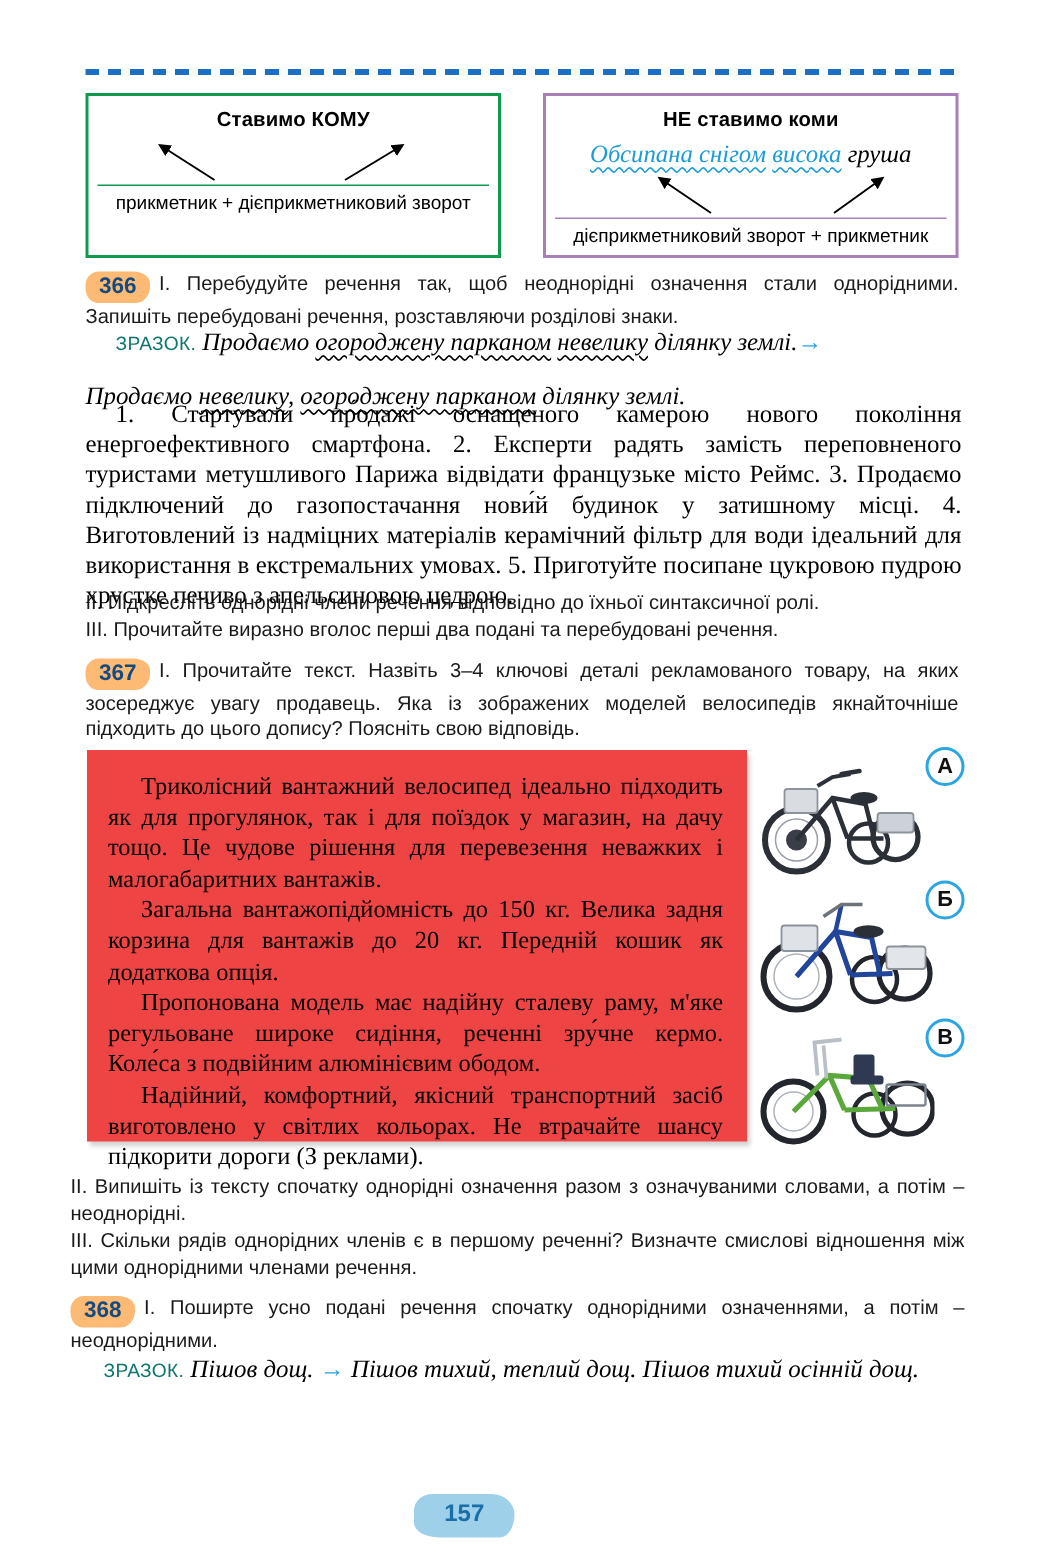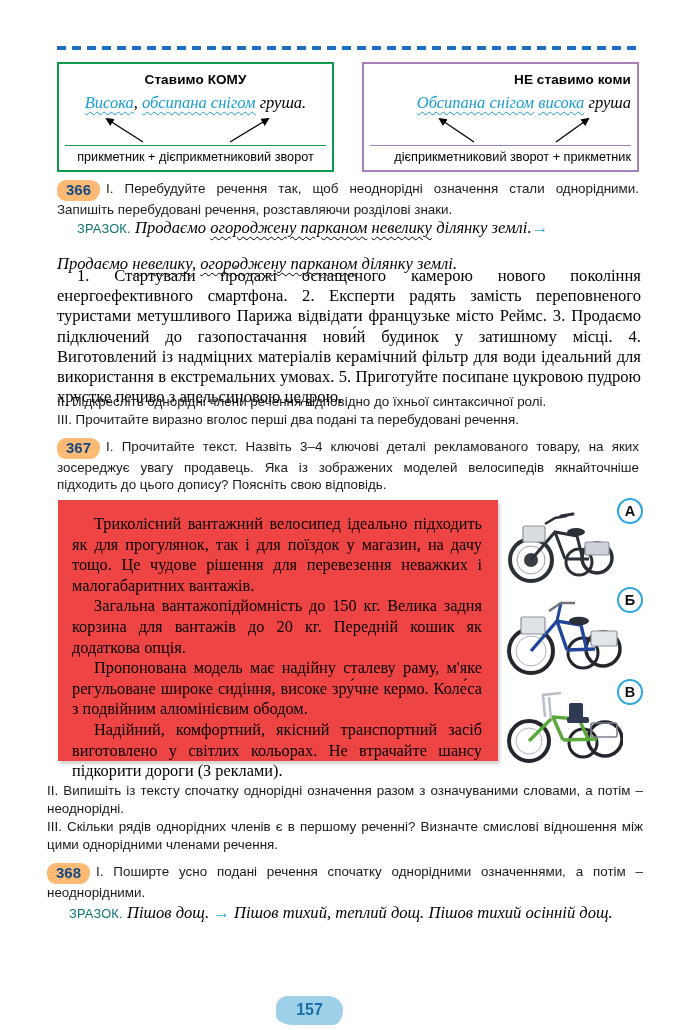--- a/index.html
+++ b/index.html
@@ -24,21 +24,21 @@
   
   .rule-boxes {
     position: absolute; left: 57px; top: 62px; width: 582px;
     display: flex; justify-content: space-between;
   }
   .rule-box {
     width: 277px; padding: 8px 6px 6px 6px;
     background: #fff; text-align: center;
   }
   .rule-box.green { border: 2px solid #0f9a4e; }
-  .rule-box.purple { border: 2px solid #a87fb8; text-align: right; }
+  .rule-box.purple { border: 2px solid #a87fb8; }
   .rule-title {
     font-size: 13.5px; font-weight: bold; color: #000;
     letter-spacing: .1px; margin-bottom: 6px;
   }
   .rule-sentence {
     font-family: "Liberation Serif", serif;
     font-style: italic; font-size: 16.5px; color: #000;
     white-space: nowrap; margin-bottom: 2px;
   }
   .rule-sentence .hl {
@@ -125,21 +125,20 @@
 <body>
 
 <div class="page">
 
   <div class="dashed-rule"></div>
 
   <div class="rule-boxes">
 
     <div class="rule-box green">
       <div class="rule-title">Ставимо КОМУ</div>
-      <div class="rule-sentence"><span class="hl">Висока</span><span>, </span><span class="hl">обсипана снігом</span><span> груша.</span></div>
       <div class="arrows-row">
         <svg width="265" height="30" viewBox="0 0 265 30">
           <defs>
             <marker id="ah1" markerWidth="7" markerHeight="7" refX="5" refY="3.2" orient="auto">
               <path d="M0,0 L6.5,3.2 L0,6.4 Z" fill="#000"></path>
             </marker>
           </defs>
           <line x1="78" y1="27" x2="42" y2="4" stroke="#000" stroke-width="1.3" marker-end="url(#ah1)"></line>
           <line x1="165" y1="27" x2="203" y2="4" stroke="#000" stroke-width="1.3" marker-end="url(#ah1)"></line>
         </svg>
@@ -187,21 +186,21 @@
   <div class="sans-block" style="left:57px; top:411px; width:582px; text-align:left;">III. Прочитайте виразно вголос перші два подані та перебудовані речення.</div>
 
   <div class="sans-block" style="left:57px; top:438px; width:582px;">
     <span class="ex-badge">367</span><span>I. Прочитайте текст. Назвіть 3–4 ключові деталі рекламованого товару, на яких зосереджує увагу продавець. Яка із зображених моделей велосипедів якнайточніше підходить до цього допису? Поясніть свою відповідь.</span>
   </div>
 
   <div class="ad-box">
     <div class="ad-text">
       <p>Триколісний вантажний велосипед ідеально підходить як для прогулянок, так і для поїздок у магазин, на дачу тощо. Це чудове рішення для перевезення неважких і малогабаритних вантажів.</p>
       <p>Загальна вантажопідйомність до 150 кг. Велика задня корзина для вантажів до 20 кг. Передній кошик як додаткова опція.</p>
-      <p>Пропонована модель має надійну сталеву раму, м'яке регульоване широке сидіння, високе зру́чне кермо. Коле́са з подвійним алюмінієвим ободом.</p>
+      <p>Пропонована модель має надійну сталеву раму, м'яке регульоване широке сидіння, реченні зру́чне кермо. Коле́са з подвійним алюмінієвим ободом.</p>
       <p>Надійний, комфортний, якісний транспортний засіб виготовлено у світлих кольорах. Не втрачайте шансу підкорити дороги (З реклами).</p>
     </div>
   </div>
 
   <div class="bikes">
 
     <div class="bike-cell">
       <svg class="bike-svg" width="112" height="84" viewBox="0 0 112 84">
         <circle cx="26" cy="58" r="21" fill="none" stroke="#2b2f36" stroke-width="4"></circle>
         <circle cx="26" cy="58" r="14" fill="none" stroke="#9aa0a8" stroke-width="1"></circle>

